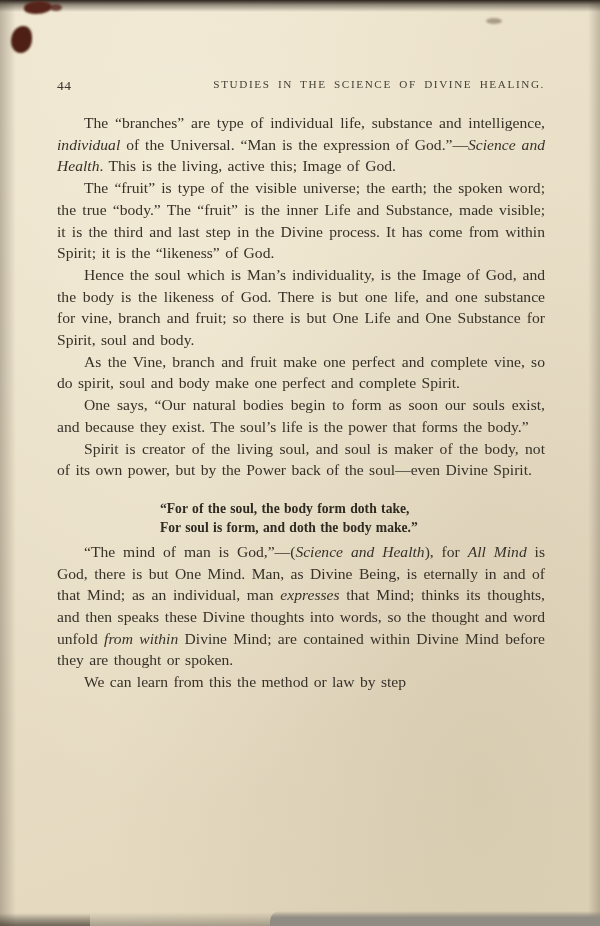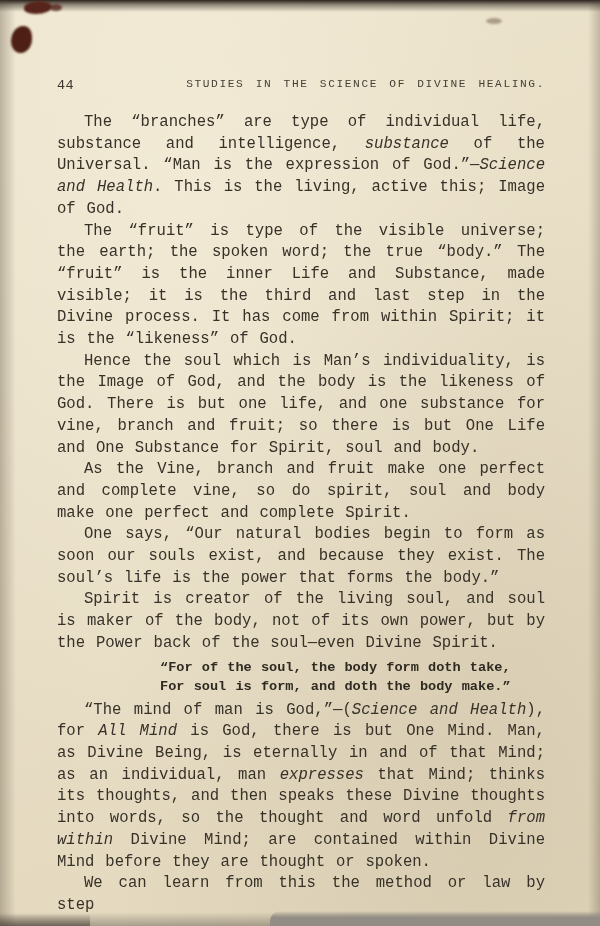--- a/index.html
+++ b/index.html
@@ -48,21 +48,20 @@
   .spot1 { left: 24px; top: 1px; width: 28px; height: 13px; background: #56241b; border-radius: 55% 45% 60% 40%; }
   .spot2 { left: 11px; top: 26px; width: 21px; height: 27px; background: #4d1f15; border-radius: 60% 40% 55% 45%; }
   .spot3 { left: 50px; top: 4px; width: 12px; height: 7px; background: rgba(86,36,27,0.8); border-radius: 50%; }
   .spot4 { left: 486px; top: 18px; width: 16px; height: 6px; background: rgba(90,70,50,0.45); border-radius: 50%; }
 
   
   .page {
     position: absolute; inset: 0;
     padding: 78px 55px 13px 57px;
     box-sizing: border-box;
-    font-family: Liberation Mono, monospace;
   }
   .running-head {
     position: relative;
     height: 18px;
     margin-bottom: 16px;
   }
   .page-num {
     position: absolute; left: 0; top: 0;
     font-size: 13.5px;
     color: #3c362d;
@@ -79,21 +78,21 @@
   .body-text { color: #373128; }
   .para {
     margin: 0;
     text-indent: 27px;
     text-align: justify;
     font-size: 15.6px;
     line-height: 21.7px;
     word-spacing: 1.5px;
   }
   .verse {
-    margin: 3px 0 3px 103px;
+    margin: 18px 0 3px 103px;
     font-size: 13.6px;
     line-height: 19.5px;
     font-weight: bold;
     color: #2f2a21;
     text-indent: 0;
     text-align: left;
     word-spacing: 1px;
   }
   .it { font-style: italic; }
 </style>
@@ -113,21 +112,21 @@
   <div class="spot spot2"></div>
   <div class="spot spot3"></div>
   <div class="spot spot4"></div>
 
   <div class="page">
     <div class="running-head">
       <span class="page-num">44</span>
       <span class="head-title">STUDIES IN THE SCIENCE OF DIVINE HEALING.</span>
     </div>
     <div class="body-text">
-        <p class="para"><span>The “branches” are type of individual life, substance and intelligence, </span><span class="it">substance</span><span> of the Universal. “Man is the expression of God.”—</span><span class="it">Science and Health</span><span>. This is the living, active this; Image of God.</span></p>
+        <p class="para"><span>The “branches” are type of individual life, substance and intelligence, </span><span class="it">individual</span><span> of the Universal. “Man is the expression of God.”—</span><span class="it">Science and Health</span><span>. This is the living, active this; Image of God.</span></p>
         <p class="para"><span>The “fruit” is type of the visible universe; the earth; the spoken word; the true “body.” The “fruit” is the inner Life and Substance, made visible; it is the third and last step in the Divine process. It has come from within Spirit; it is the “likeness” of God.</span></p>
         <p class="para"><span>Hence the soul which is Man’s individuality, is the Image of God, and the body is the likeness of God. There is but one life, and one substance for vine, branch and fruit; so there is but One Life and One Substance for Spirit, soul and body.</span></p>
         <p class="para"><span>As the Vine, branch and fruit make one perfect and complete vine, so do spirit, soul and body make one perfect and complete Spirit.</span></p>
         <p class="para"><span>One says, “Our natural bodies begin to form as soon our souls exist, and because they exist. The soul’s life is the power that forms the body.”</span></p>
         <p class="para"><span>Spirit is creator of the living soul, and soul is maker of the body, not of its own power, but by the Power back of the soul—even Divine Spirit.</span></p>
         <p class="verse"><span>“For of the soul, the body form doth take,</span><br><span>For soul is form, and doth the body make.”</span></p>
         <p class="para"><span>“The mind of man is God,”—(</span><span class="it">Science and Health</span><span>), for </span><span class="it">All Mind</span><span> is God, there is but One Mind. Man, as Divine Being, is eternally in and of that Mind; as an individual, man </span><span class="it">expresses</span><span> that Mind; thinks its thoughts, and then speaks these Divine thoughts into words, so the thought and word unfold </span><span class="it">from within</span><span> Divine Mind; are contained within Divine Mind before they are thought or spoken.</span></p>
         <p class="para"><span>We can learn from this the method or law by step</span></p>
       </div>
   </div>

